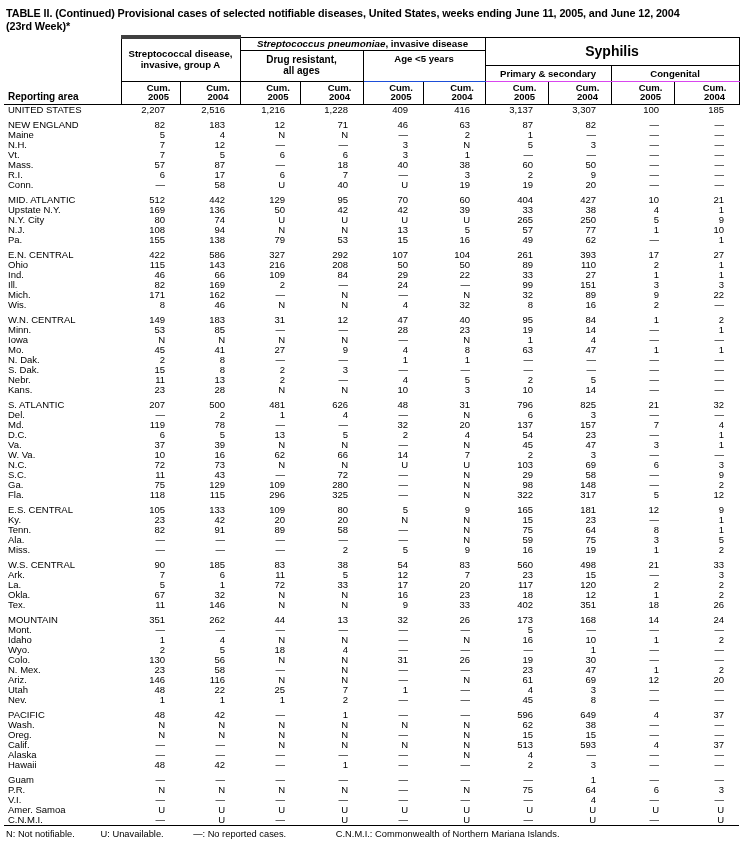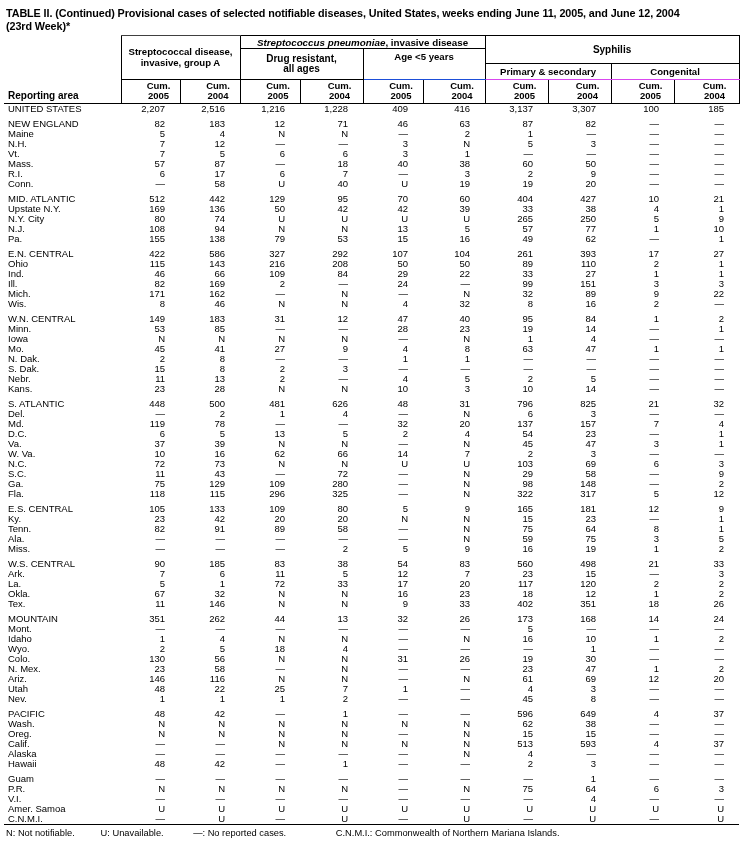--- a/index.html
+++ b/index.html
@@ -24,32 +24,32 @@
   tr.h2{height:15px;}
   tr.h3{height:16px;}
   tr.cum-row{height:21px;}
 
   th.area-h{
     text-align:left;vertical-align:bottom;
     padding:0 0 2px 4px;font-size:10px;
     border-bottom:1px solid #000;
   }
   th.gA{
-    border-top:1px solid #404040;border-left:1px solid #000;border-bottom:1px solid #000;
+    border-top:4px solid #404040;border-left:1px solid #000;border-bottom:1px solid #000;
     font-size:9.6px;line-height:10.5px;vertical-align:middle;
   }
   th.sp{
     border-top:1px solid #000;border-left:1px solid #000;border-bottom:1px solid #000;
     font-size:9.8px;vertical-align:middle;
   }
   th.sp i{font-style:italic;}
   th.syph{
     border-top:1px solid #000;border-left:1px solid #000;border-right:1px solid #000;
     border-bottom:1px solid #000;
-    font-size:10px;vertical-align:middle;
+    font-size:14px;vertical-align:middle;
   }
   th.dr{
     border-left:1px solid #000;border-bottom:1px solid #000;
     font-size:10px;line-height:10.5px;vertical-align:middle;
   }
   th.age{
     border-left:1px solid #000;border-bottom:1px solid #1d4ed8;
     font-size:9.6px;vertical-align:bottom;padding-bottom:17px;
   }
   th.ps,th.cong{
@@ -518,21 +518,21 @@
         <td class="val">10</td>
         <td class="val">14</td>
         <td class="val">—</td>
         <td class="val">—</td>
       </tr>
       <tr class="spacer">
         <td colspan="11"></td>
       </tr>
       <tr>
         <td class="area">S. ATLANTIC</td>
-        <td class="val">448</td>
+        <td class="val">207</td>
         <td class="val">500</td>
         <td class="val">481</td>
         <td class="val">626</td>
         <td class="val">48</td>
         <td class="val">31</td>
         <td class="val">796</td>
         <td class="val">825</td>
         <td class="val">21</td>
         <td class="val">32</td>
       </tr>

